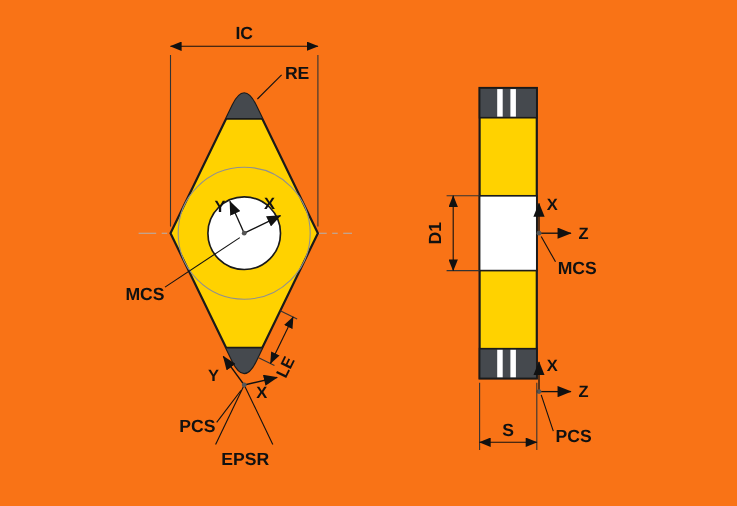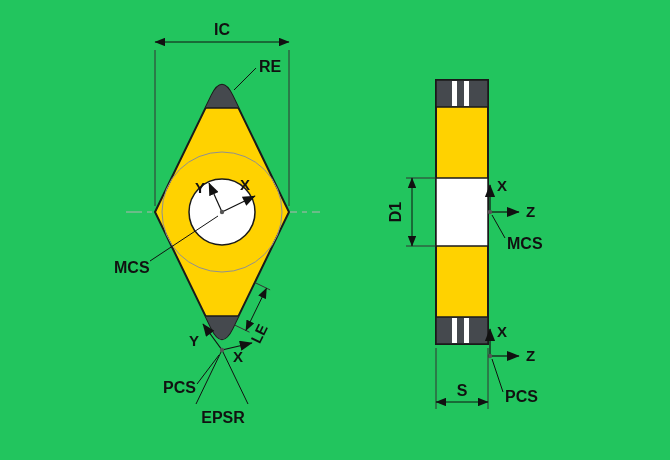--- a/index.html
+++ b/index.html
@@ -1,16 +1,16 @@
 <!DOCTYPE html>
 <html><head>
 <meta charset="utf-8">
 <style>
   html,body{margin:0;padding:0;background:#ffffff;}
-  .stage{position:relative;width:670px;height:460px;background:#22c55e;overflow:hidden;
+  .stage{position:relative;width:670px;height:460px;background:#f97316;overflow:hidden;
          font-family:"Liberation Sans",sans-serif;}
   .lbl{font:bold 15px "Liberation Sans",sans-serif;fill:#111111;}
   .lbl-big{font:bold 16px "Liberation Sans",sans-serif;fill:#111111;}
 </style>
 </head>
 <body>
 
 <div class="stage">
 <svg width="670" height="460" viewBox="0 0 670 460" xmlns="http://www.w3.org/2000/svg">
   <defs>

